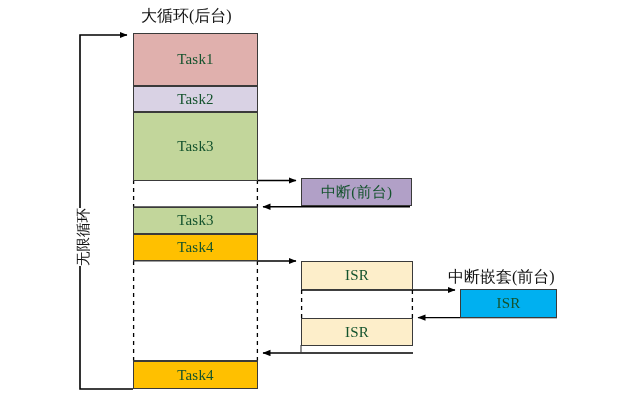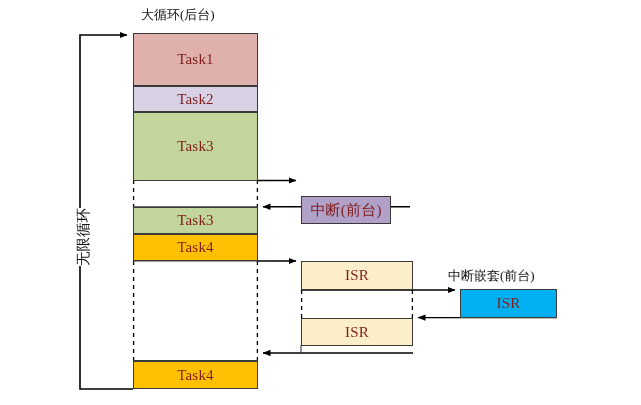--- a/index.html
+++ b/index.html
@@ -12,27 +12,27 @@
   }
   #canvas{position:absolute;left:0;top:0;width:641px;height:405px;}
   .box{
     position:absolute;
     box-sizing:border-box;
     border:1.2px solid #3a3a3a;
     display:flex;
     align-items:center;
     justify-content:center;
     font-size:15px;
-    color:#7f1d1d;
+    color:#14532d;
     letter-spacing:0.2px;
     white-space:nowrap;
   }
   .lbl{
     position:absolute;
-    font-size:13px;
+    font-size:16px;
     color:#111;
     white-space:nowrap;
     font-family:"Liberation Serif","DejaVu Serif",serif;
   }
   .vlbl{
     position:absolute;
     font-size:14.5px;
     color:#111;
     white-space:nowrap;
     transform-origin:0 0;
@@ -98,21 +98,21 @@
   <div class="box" style="left:133px;top:86px;width:125px;height:26px;background:#d9d2e4;">Task2</div>
 
   <div class="box" style="left:133px;top:112px;width:125px;height:69px;background:#c2d69b;">Task3</div>
 
   <div class="box" style="left:133px;top:207px;width:125px;height:27px;background:#c2d69b;">Task3</div>
 
   <div class="box" style="left:133px;top:234px;width:125px;height:27px;background:#ffc000;">Task4</div>
 
   <div class="box" style="left:133px;top:361px;width:125px;height:28px;background:#ffc000;">Task4</div>
 
-  <div class="box" style="left:301px;top:196px;width:90px;height:28px;background:#b1a0c7;font-size:15px;">中断(前台)</div>
+  <div class="box" style="left:301px;top:178px;width:111px;height:28px;background:#b1a0c7;font-size:15px;">中断(前台)</div>
 
   <div class="box" style="left:301px;top:261px;width:112px;height:29px;background:#fdeeca;">ISR</div>
 
   <div class="box" style="left:301px;top:318px;width:112px;height:28px;background:#fdeeca;">ISR</div>
 
   <div class="box" style="left:460px;top:289px;width:97px;height:29px;background:#00b0f0;">ISR</div>
 
 </div>
 
 </body></html>

